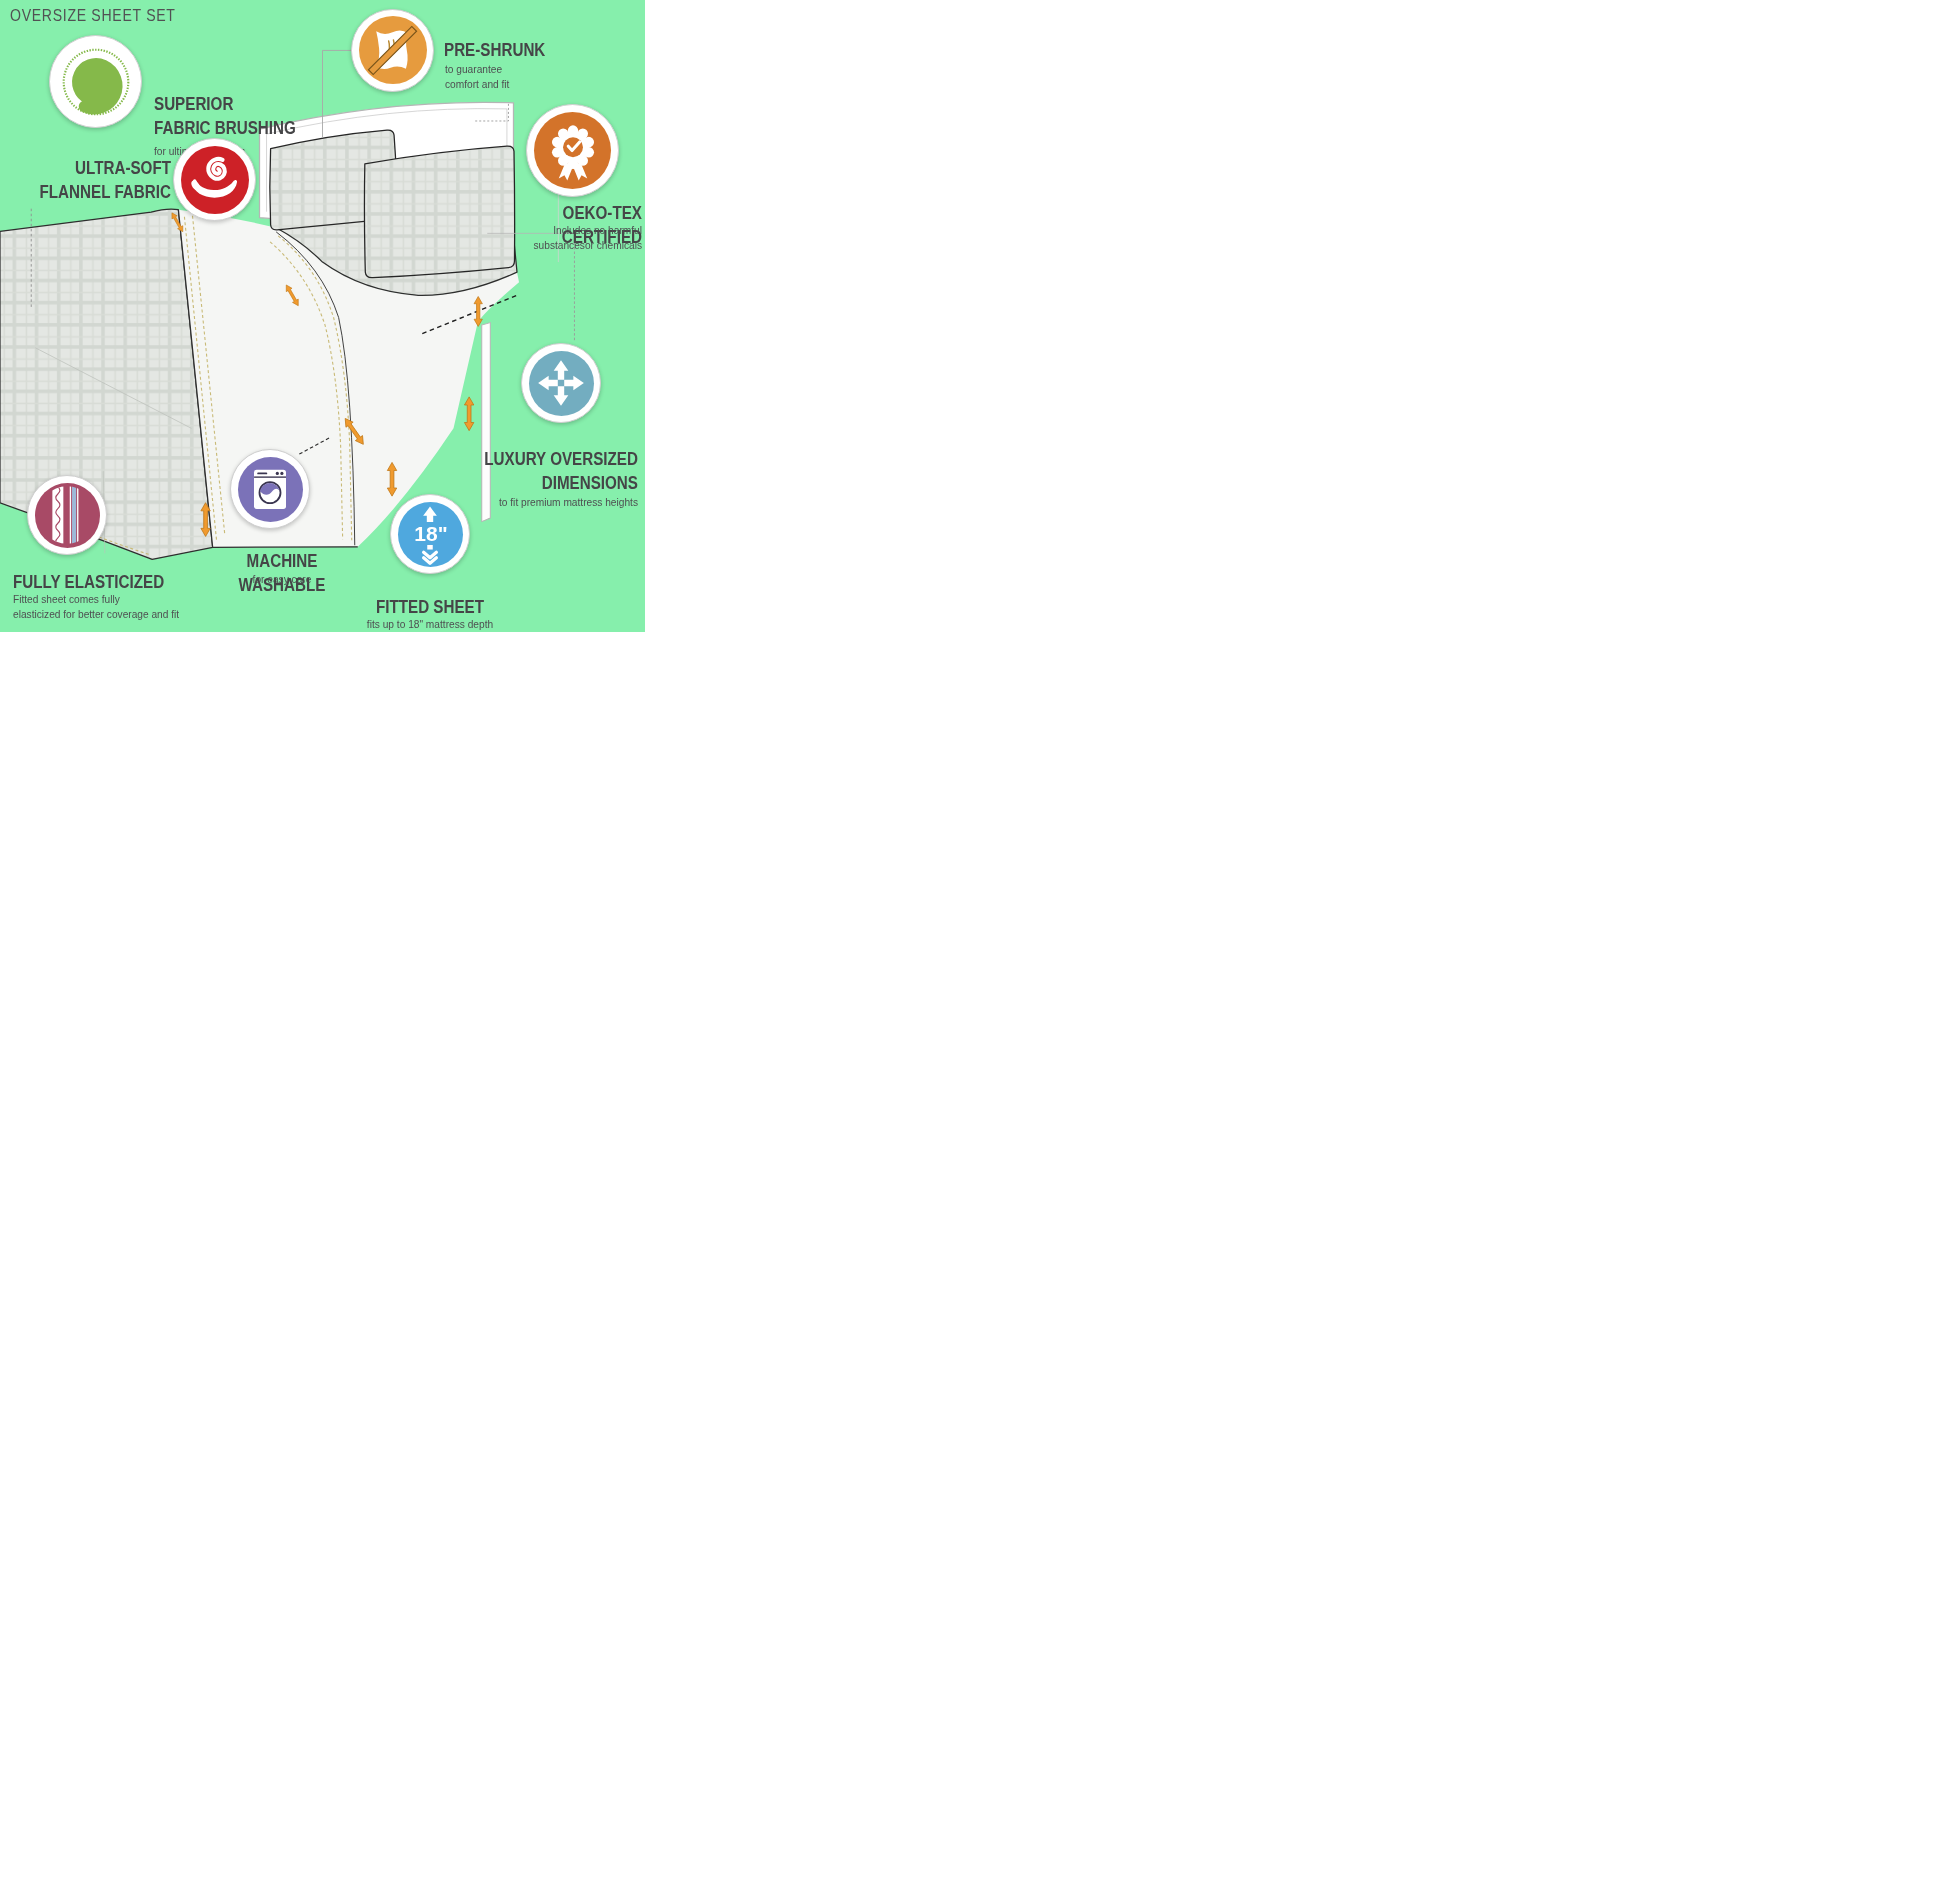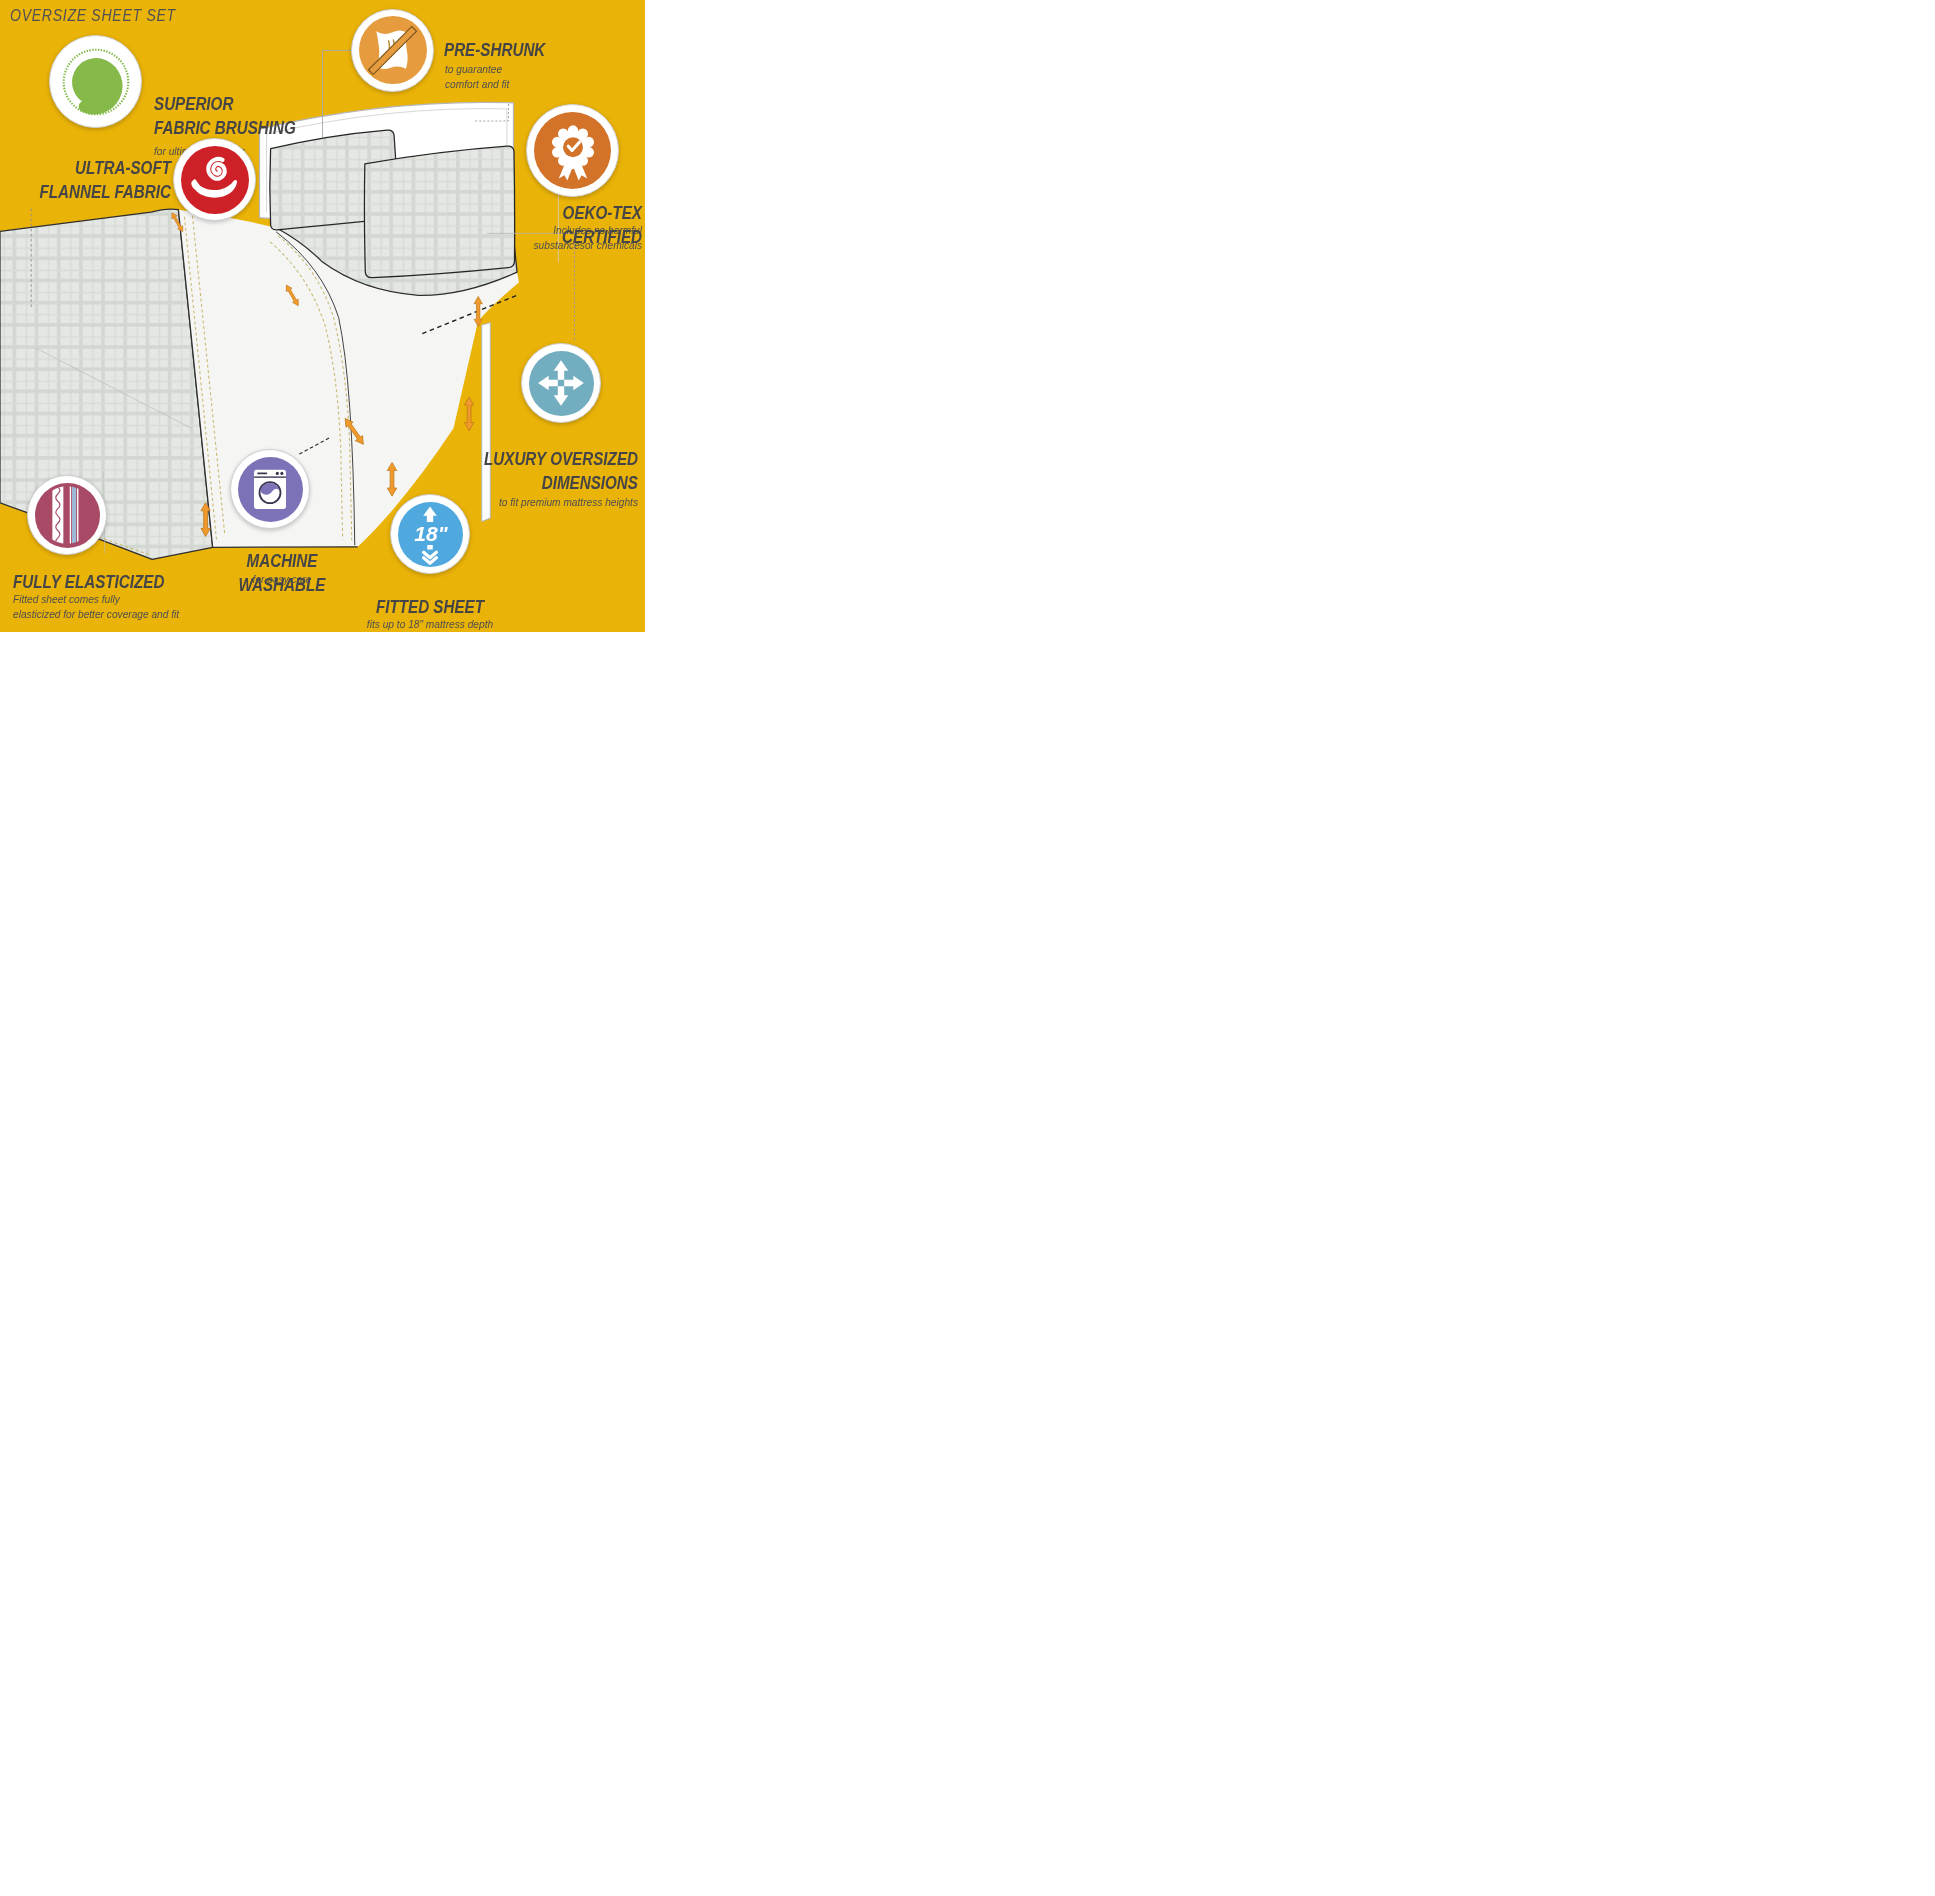--- a/index.html
+++ b/index.html
@@ -1,17 +1,17 @@
 <!DOCTYPE html>
 <html style="font-size:8px"><head>
 <meta charset="utf-8">
 <style>
   html,body{margin:0;padding:0;background:#ffffff;}
   body{font-family:"Liberation Sans", sans-serif;}
-  .canvas{position:relative;width:645px;height:632px;background:#eab308;overflow:hidden;font-style:italic;}
+  .canvas{position:relative;width:645px;height:632px;background:#86efac;overflow:hidden;}
   .bed-svg{position:absolute;left:0;top:0;z-index:1;}
   .title{position:absolute;left:10px;top:6px;z-index:3;font-size:16.6px;font-weight:500;
          letter-spacing:0.8px;color:#515153;transform:scaleX(.85);transform-origin:0 0;white-space:nowrap;}
   .badge{position:absolute;z-index:4;border-radius:50%;background:#fff;border:0.5px solid #cfcfcf;
          box-shadow:0 1.5px 4.5px rgba(0,0,0,.22);display:flex;align-items:center;justify-content:center;}
   .badge .disc{border-radius:50%;display:flex;align-items:center;justify-content:center;}
   .heading{position:absolute;z-index:3;font-weight:700;font-size:19px;line-height:1.24;color:#454547;
            white-space:pre-line;letter-spacing:0;}
   .subtitle{position:absolute;z-index:3;font-weight:400;font-size:11.3px;line-height:1.3;color:#4e4f51;white-space:pre-line;}
   .al{ text-align:left; transform:scaleX(.8); transform-origin:0 0;}

